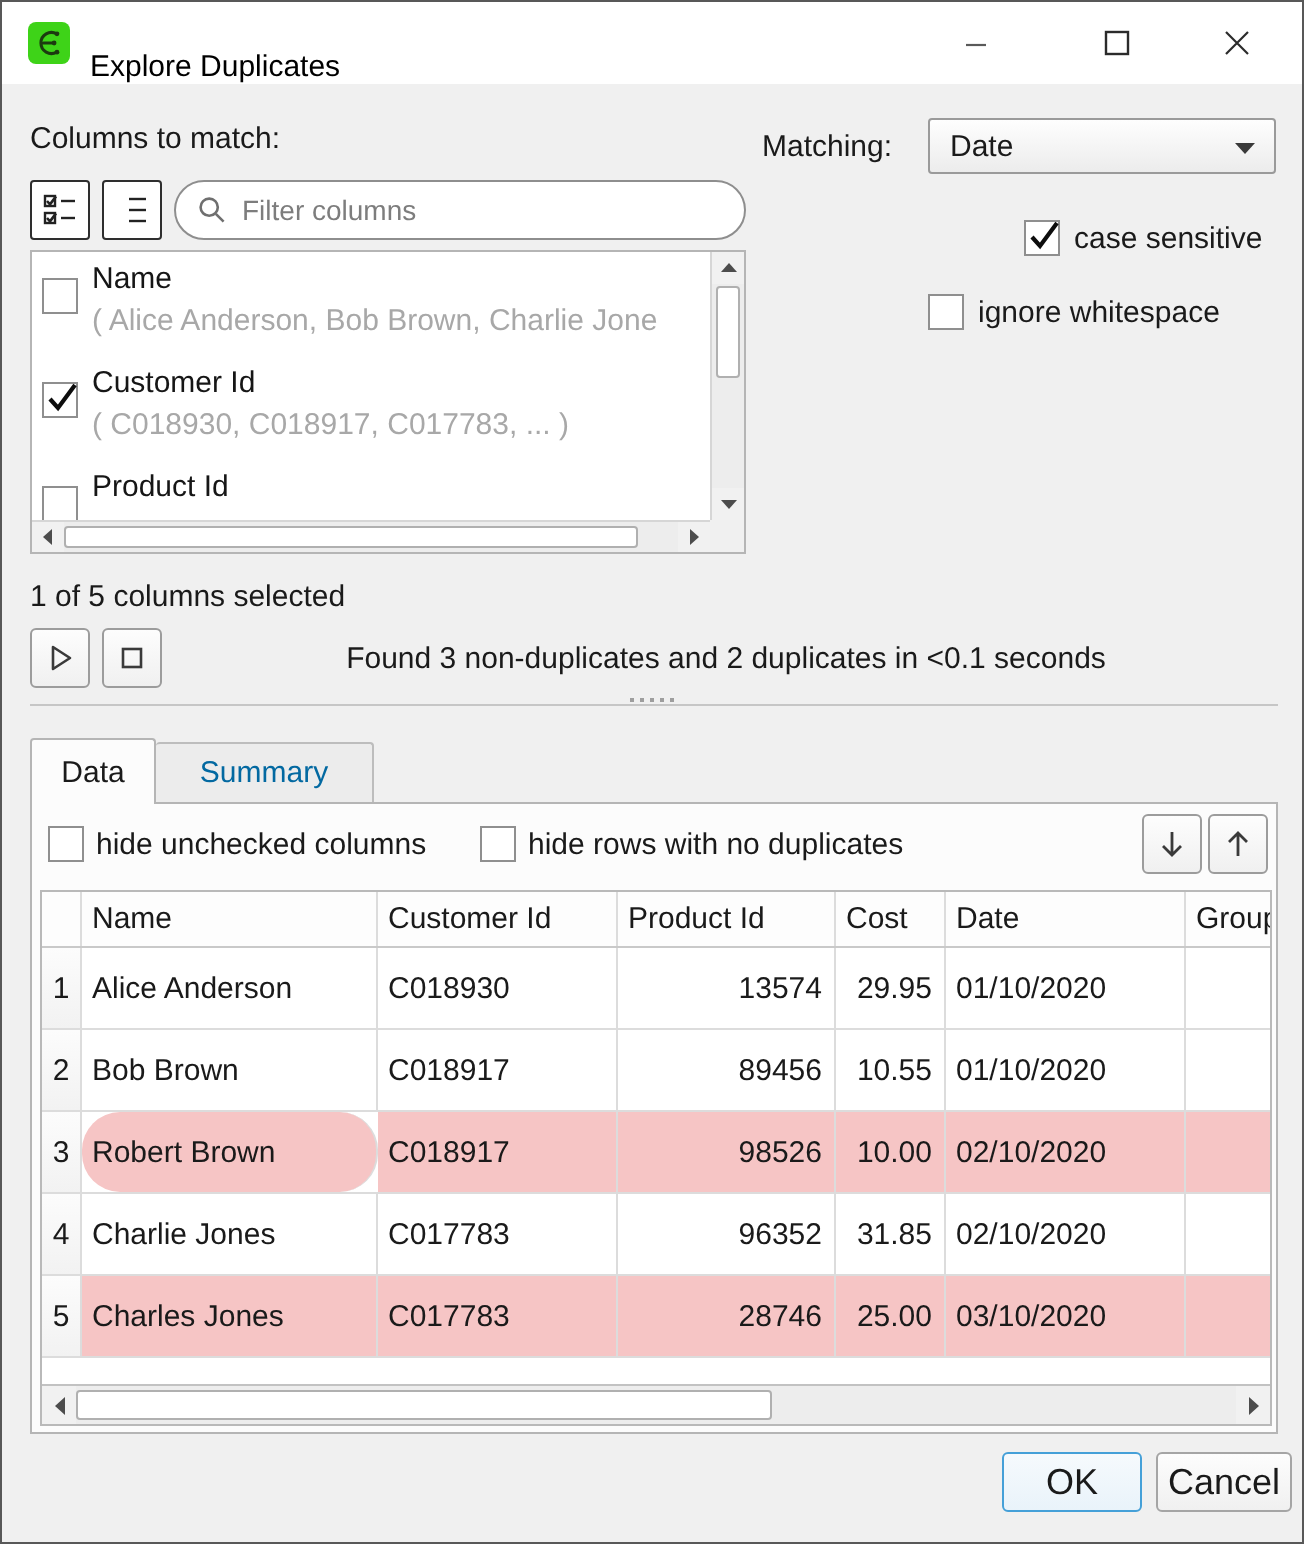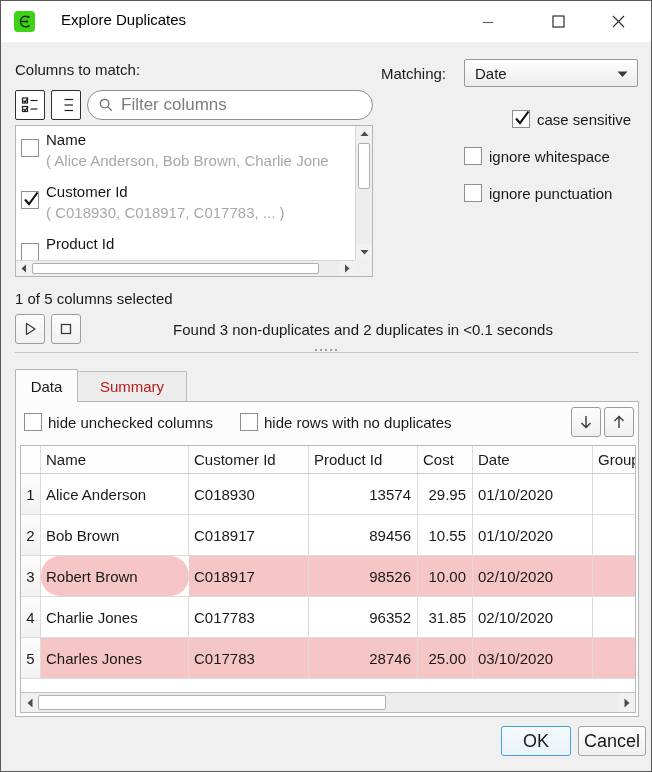--- a/index.html
+++ b/index.html
@@ -5,33 +5,33 @@
   * { margin:0; padding:0; box-sizing:border-box; }
   html,body { background:#d8d8d8; font-family:"Liberation Sans","DejaVu Sans",sans-serif; }
   .dialog {
     position:relative; width:652px; height:772px;
     background:#f0f0f0; border:1px solid #585858; overflow:hidden;
     color:#1a1a1a; font-size:15px;
   }
   
   .titlebar { position:absolute; left:0; top:0; width:100%; height:41px; background:#ffffff; }
   .app-icon { position:absolute; left:13px; top:10px; width:21px; height:21px; background:#3ed318; border-radius:4px; display:flex; align-items:center; justify-content:center; }
-  .win-title { position:absolute; left:44px; top:10px; font-size:15px; color:#000; white-space:nowrap;margin-left:16px; }
+  .win-title { position:absolute; left:44px; top:24px; font-size:15px; color:#000; white-space:nowrap; }
   .cap-btn { position:absolute; top:0; width:46px; height:41px; display:flex; align-items:center; justify-content:center; }
   .cap-min { right:140px; } .cap-max { right:70px; } .cap-close { right:10px; }
   
   .lbl { position:absolute; white-space:nowrap; }
   .tool-btn { position:absolute; width:30px; height:30px; background:#fff; border:1.5px solid #2e2e2e; border-radius:2px; display:flex; align-items:center; justify-content:center; }
   .soft-btn { position:absolute; width:30px; height:30px; background:linear-gradient(#fdfdfd,#f0f0f0); border:1px solid #9c9c9c; border-radius:3px; display:flex; align-items:center; justify-content:center; }
   .cb { width:18px; height:18px; background:#fff; border:1px solid #8f8f8f; flex:0 0 18px; position:relative; }
   .cb svg { position:absolute; left:-1px; top:-3px; width:20px; height:20px; }
   .cb-row { position:absolute; display:flex; align-items:center; gap:7px; white-space:nowrap; }
   
   .filter-wrap { position:absolute; left:86px; top:89px; width:286px; height:30px; }
-  .filter-wrap input { width:100%; height:100%; border:1px solid #8e8e8e; border-radius:15px; padding:0 12px 0 33px; font-family:inherit; font-size:17px; background:#fff; color:#1a1a1a; outline:none; }
+  .filter-wrap input { width:100%; height:100%; border:1px solid #8e8e8e; border-radius:15px; padding:0 12px 0 33px; font-family:inherit; font-size:14px; background:#fff; color:#1a1a1a; outline:none; }
   .filter-wrap input::placeholder { color:#7d7d7d; }
   .filter-wrap .mag { position:absolute; left:11px; top:7px; }
   
   .col-list { position:absolute; left:14px; top:124px; width:358px; height:152px; background:#fff; border:1px solid #b5b5b5; }
   .col-viewport { position:absolute; left:0; top:0; right:17px; bottom:16px; overflow:hidden; }
   .col-item { position:relative; height:52px; padding:4px 4px 0 30px; cursor:default; }
   .col-item .cb { position:absolute; left:5px; top:13px; }
   .col-title { font-size:15px; color:#161616; line-height:20px; white-space:nowrap; }
   .col-sub { font-size:15px; color:#a8a8a8; line-height:22px; white-space:nowrap; overflow:hidden; }
   
@@ -50,21 +50,21 @@
   .combo { position:absolute; left:463px; top:58px; width:174px; height:28px; background:linear-gradient(#fefefe,#ececec); border:1px solid #9a9a9a; border-radius:2px; display:flex; align-items:center; padding-left:10px; }
   .combo .arrow { position:absolute; right:9px; top:11px; }
   
   .status-text { position:absolute; left:86px; top:320px; width:552px; text-align:center; white-space:nowrap; }
   .split-line { position:absolute; left:14px; top:351px; width:624px; border-top:1px solid #c6c6c6; }
   .split-dots { position:absolute; left:314px; top:348px; display:flex; gap:3px; }
   .split-dots span { width:2px; height:2px; background:#9e9e9e; }
   
   .tab { position:absolute; display:flex; align-items:center; justify-content:center; font-size:15px; }
   .tab-active { left:14px; top:368px; width:63px; height:33px; background:#fcfcfc; border:1px solid #b5b5b5; border-bottom:none; border-radius:2px 2px 0 0; z-index:3; }
-  .tab-idle { left:77px; top:370px; width:109px; height:30px; background:#ececec; border:1px solid #bdbdbd; border-left:none; border-bottom:none; border-radius:2px 2px 0 0; z-index:1; color:#b91c1c; }
+  .tab-idle { left:77px; top:370px; width:109px; height:30px; background:#ececec; border:1px solid #bdbdbd; border-left:none; border-bottom:none; border-radius:2px 2px 0 0; z-index:1; color:#0369a1; }
   .pane { position:absolute; left:14px; top:400px; width:624px; height:316px; background:#fcfcfc; border:1px solid #b5b5b5; z-index:2; }
   
   .table-wrap { position:absolute; left:4px; top:43px; width:616px; height:268px; border:1px solid #b9b9b9; background:#fff; overflow:hidden; }
   .thead { display:flex; height:28px; background:#fdfdfd; border-bottom:1px solid #c9c9c9; }
   .th { border-right:1px solid #dcdcdc; font-size:15px; display:flex; align-items:center; padding:0 0 0 5px; overflow:hidden; white-space:nowrap; flex:0 0 auto; }
   .trow { display:flex; height:41px; border-bottom:1px solid #dcdcdc; background:#fff; }
   .trow.dup .td { background:#f6c5c5; }
   .td { border-right:1px solid #dcdcdc; font-size:15px; display:flex; align-items:center; overflow:hidden; white-space:nowrap; flex:0 0 auto; background:#fff; }
   .td.num { background:linear-gradient(#fcfcfc,#f2f2f2) !important; justify-content:center; padding:0; }
   .td.al { padding-left:5px; justify-content:flex-start; }
@@ -207,24 +207,20 @@
         <svg viewBox="0 0 20 20">
           <path d="M4 10.5 L8 15 L16.5 3.5" fill="none" stroke="#0d0d0d" stroke-width="2.1"></path>
         </svg>
       </span>
     <span>case sensitive</span>
   </div>
   <div class="cb-row" style="left:463px; top:146px;">
     <span class="cb"></span>
     <span>ignore whitespace</span>
   </div>
-  <div class="cb-row" style="left:463px; top:183px;">
-    <span class="cb"></span>
-    <span>ignore punctuation</span>
-  </div>
 
   <div class="soft-btn" style="left:14px; top:313px;">
     <svg width="18" height="18" viewBox="0 0 18 18">
       <polygon points="5.5,3.5 14,9 5.5,14.5" fill="none" stroke="#3a3a3a" stroke-width="1.3" stroke-linejoin="round"></polygon>
     </svg>
   </div>
   <div class="soft-btn" style="left:50px; top:313px;">
     <svg width="18" height="18" viewBox="0 0 18 18">
       <rect x="4.5" y="4.5" width="9" height="9" fill="none" stroke="#3a3a3a" stroke-width="1.3"></rect>
     </svg>

